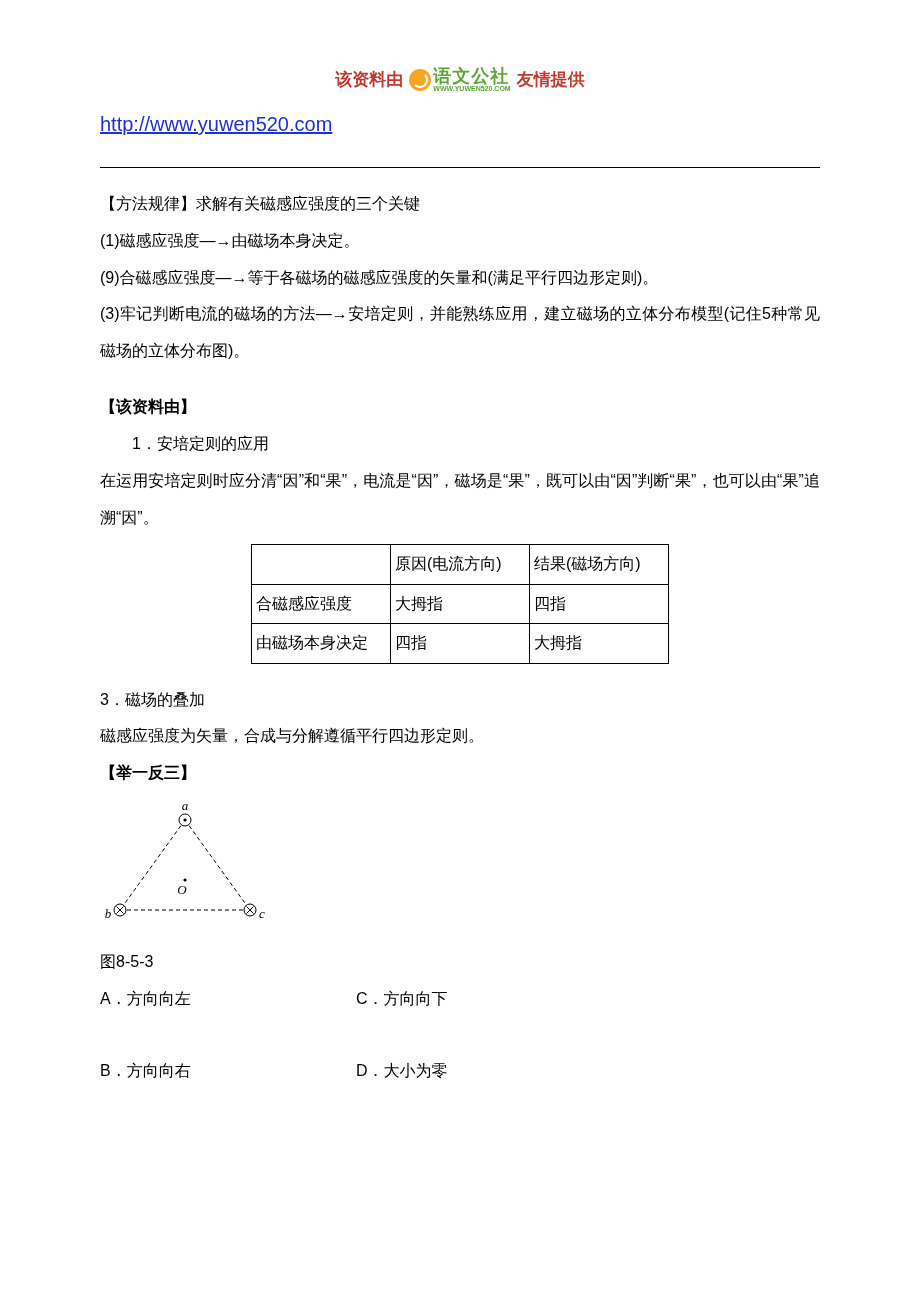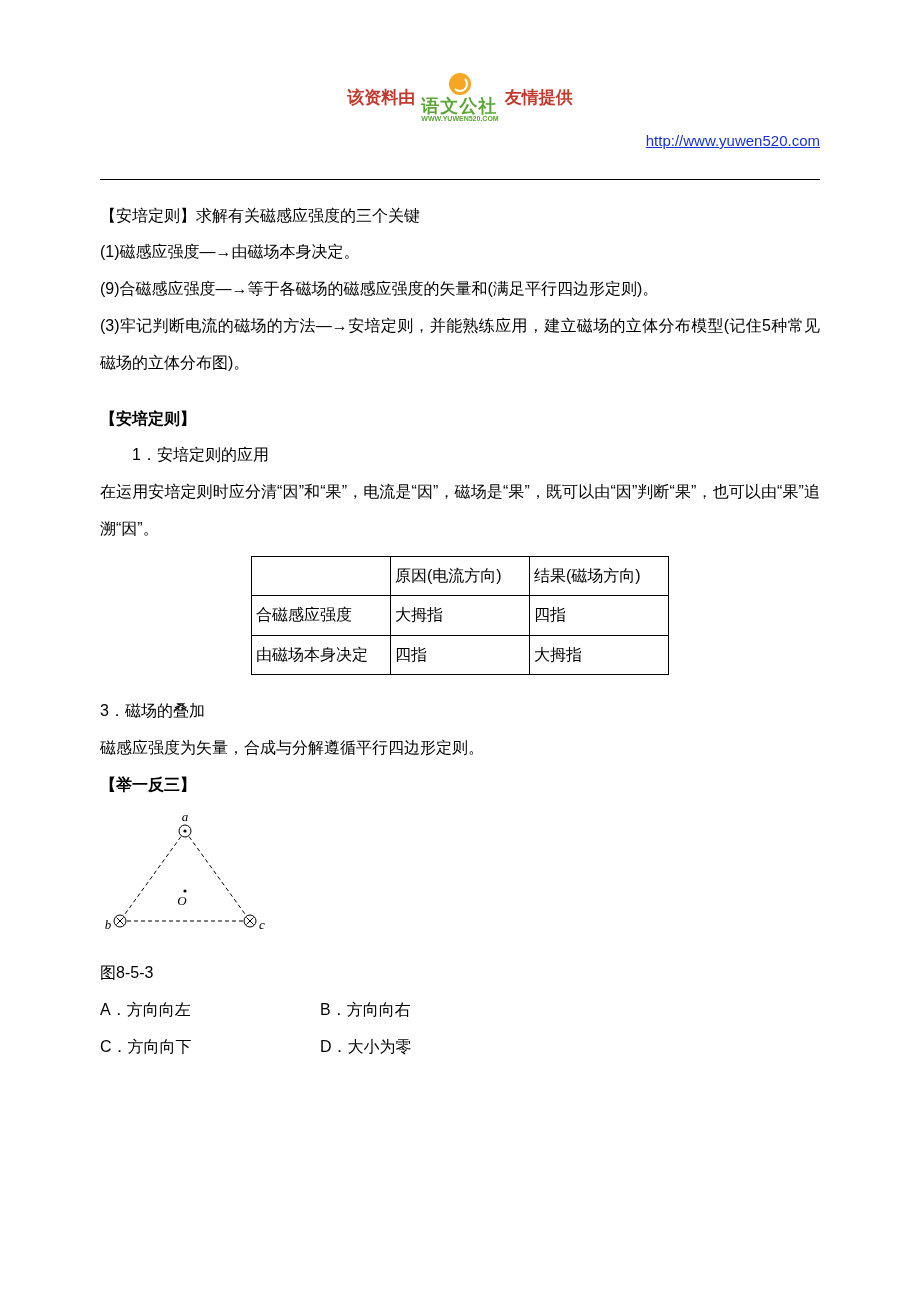--- a/index.html
+++ b/index.html
@@ -13,38 +13,36 @@
     font-size: 16px;
     color: #000;
     line-height: 2.3;
   }
   .page {
     width: 920px;
     box-sizing: border-box;
     padding: 60px 100px 200px 100px;
   }
   .header {
-    text-align: right;
+    text-align: left;
     margin-bottom: 10px;
-    margin-top: 13px;
   }
   .header-line1 {
     display: flex;
     align-items: center;
     justify-content: center;
     gap: 6px;
     font-size: 17px;
     font-weight: bold;
   }
   .header-line1 .red { color: #c23a2e; }
   .logo {
     display: inline-flex;
     align-items: center;
     gap: 2px;
-    flex-direction: column;
   }
   .logo-mark {
     width: 22px;
     height: 22px;
     background: #f5a623;
     border-radius: 50%;
     position: relative;
   }
   .logo-mark::after {
     content: "";
@@ -63,21 +61,21 @@
     line-height: 1;
   }
   .logo-sub {
     font-size: 7px;
     color: #5aa637;
     letter-spacing: 0;
     line-height: 1;
   }
   .header-line2 {
     color: #1a33d6;
-    font-size: 15px;
+    font-size: 20px;
     text-decoration: underline;
     margin-top: 2px;
   }
   .hr {
     border: none;
     border-top: 1px solid #000;
     margin: 20px 0 18px 0;
   }
   .content p {
     margin: 0;
@@ -101,20 +99,21 @@
     line-height: 1.9;
   }
   .diagram {
     margin: 6px 0 2px 0;
   }
   .options {
     display: grid;
     grid-template-columns: 220px 220px;
     row-gap: 0px;
     margin-top: 0px;
+    gap: 36px;
   }
   .options span { white-space: nowrap; }
 </style>
 </head>
 <body>
 
 <div class="page">
 
   <div class="header">
     <div class="header-line1">
@@ -127,28 +126,28 @@
         </span>
       </span>
       <span class="red">友情提供</span>
     </div>
     <div class="header-line2">http://www.yuwen520.com</div>
   </div>
 
   <hr class="hr">
 
   <div class="content">
-    <p>【安培定则】求解有关磁感应强度的三个关键</p>
+    <p>【方法规律】求解有关磁感应强度的三个关键</p>
     <p>(1)磁感应强度―→由磁场本身决定。</p>
     <p>(9)合磁感应强度―→等于各磁场的磁感应强度的矢量和(满足平行四边形定则)。</p>
     <p>(3)牢记判断电流的磁场的方法―→安培定则，并能熟练应用，建立磁场的立体分布模型(记住5种常见磁场的立体分布图)。</p>
 
     <p style="height:1.2em"></p>
 
-    <p class="bold">【安培定则】</p>
+    <p class="bold">【该资料由】</p>
     <p class="indent1">1．安培定则的应用</p>
     <p>在运用安培定则时应分清“因”和“果”，电流是“因”，磁场是“果”，既可以由“因”判断“果”，也可以由“果”追溯“因”。</p>
 
     <div class="table-wrap">
       <table>
         <tbody>
             <tr>
           <td></td>
           <td>原因(电流方向)</td>
           <td>结果(磁场方向)</td>
@@ -190,19 +189,19 @@
         <text x="8" y="120" text-anchor="middle" font-size="13" font-style="italic" font-family="serif">b</text>
         <text x="162" y="120" text-anchor="middle" font-size="13" font-style="italic" font-family="serif">c</text>
         <text x="82" y="96" text-anchor="middle" font-size="13" font-style="italic" font-family="serif">O</text>
       </svg>
     </div>
 
     <p>图8-5-3</p>
 
     <div class="options">
       <span>A．方向向左</span>
+      <span>C．方向向下</span>
       <span>B．方向向右</span>
-      <span>C．方向向下</span>
       <span>D．大小为零</span>
     </div>
 
   </div>
 </div>
 
 </body></html>

